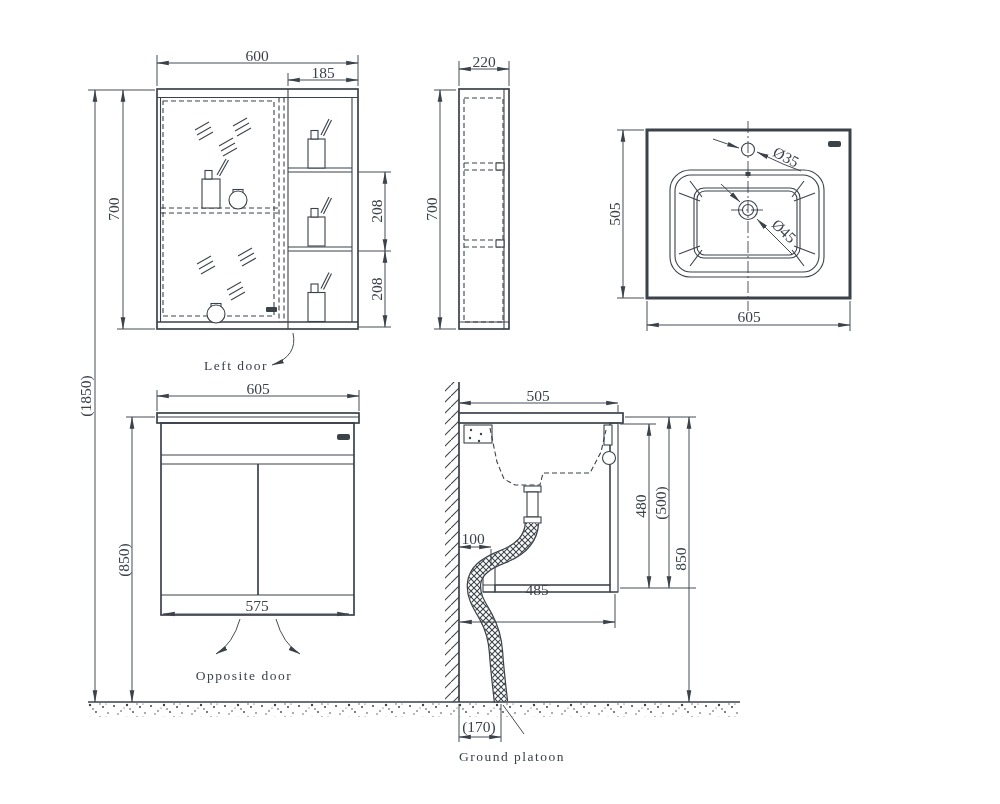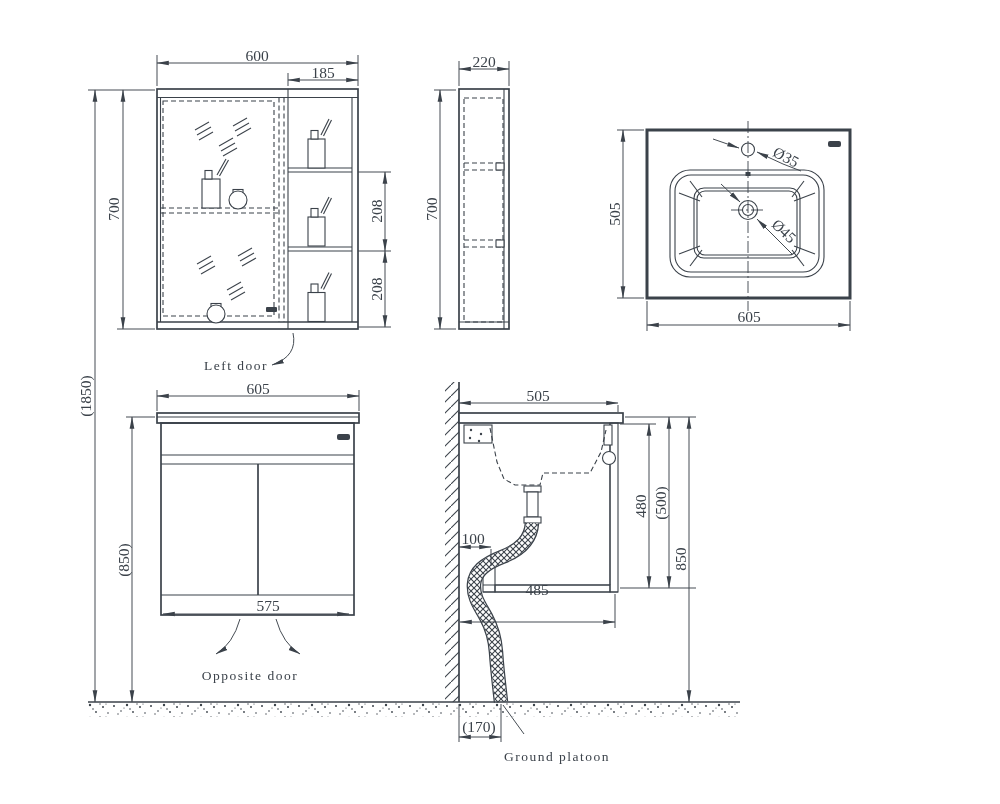--- a/index.html
+++ b/index.html
@@ -297,25 +297,25 @@
 <div class="lbl" style="left:484px;top:62px">220</div>
 <div class="lbl v" style="left:432px;top:209px">700</div>
 
 <div class="lbl v" style="left:615px;top:214px">505</div>
 <div class="lbl" style="left:749px;top:317px">605</div>
 <div class="lbl r27" style="left:786px;top:157px">Ø35</div>
 <div class="lbl r43" style="left:784px;top:231px">Ø45</div>
 
 <div class="lbl" style="left:258px;top:389px">605</div>
 <div class="lbl v" style="left:124px;top:560px">(850)</div>
-<div class="lbl" style="left:268px;top:606px">575</div>
-<div class="lbl cap" style="left:250px;top:676px">Opposite door</div>
+<div class="lbl" style="left:257px;top:606px">575</div>
+<div class="lbl cap" style="left:244px;top:676px">Opposite door</div>
 
 <div class="lbl" style="left:538px;top:396px">505</div>
 <div class="lbl" style="left:473px;top:539px">100</div>
 <div class="lbl v" style="left:641px;top:506px">480</div>
 <div class="lbl v" style="left:661px;top:503px">(500)</div>
 <div class="lbl v" style="left:681px;top:559px">850</div>
 <div class="lbl" style="left:537px;top:590px">485</div>
 <div class="lbl" style="left:479px;top:727px">(170)</div>
-<div class="lbl cap" style="left:557px;top:757px">Ground platoon</div>
+<div class="lbl cap" style="left:512px;top:757px">Ground platoon</div>
 
 </div>
 
 </body></html>

